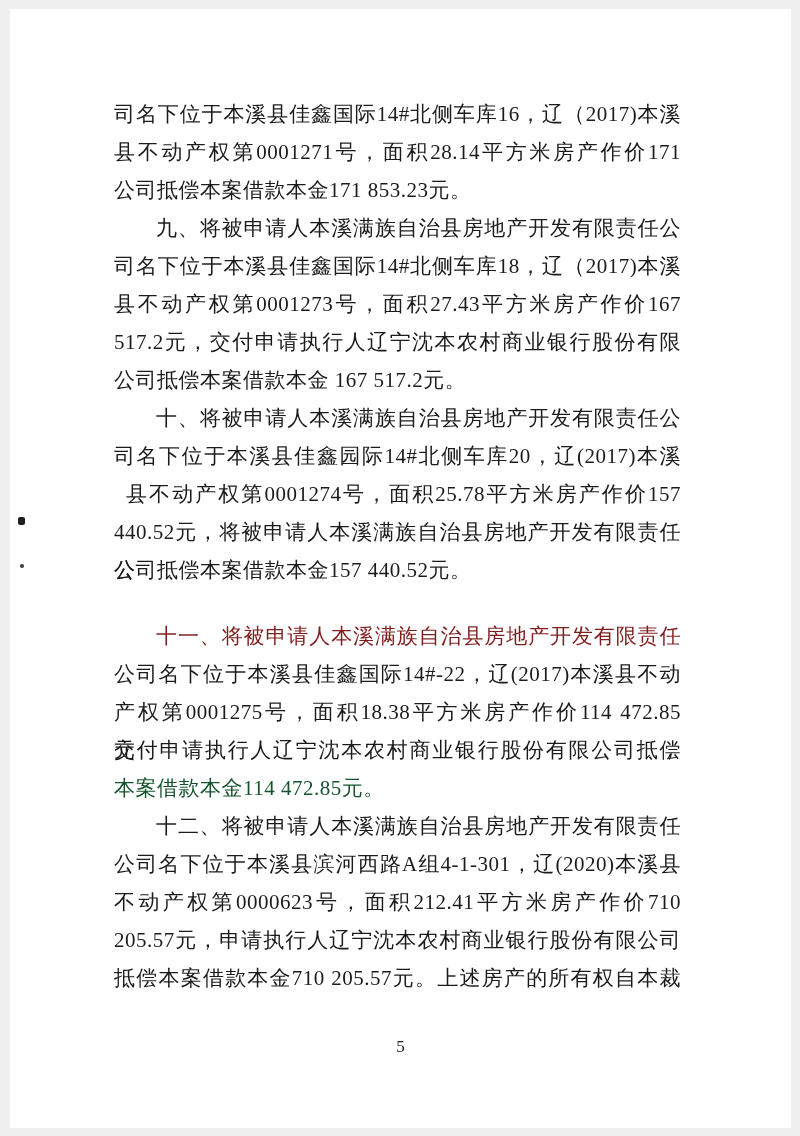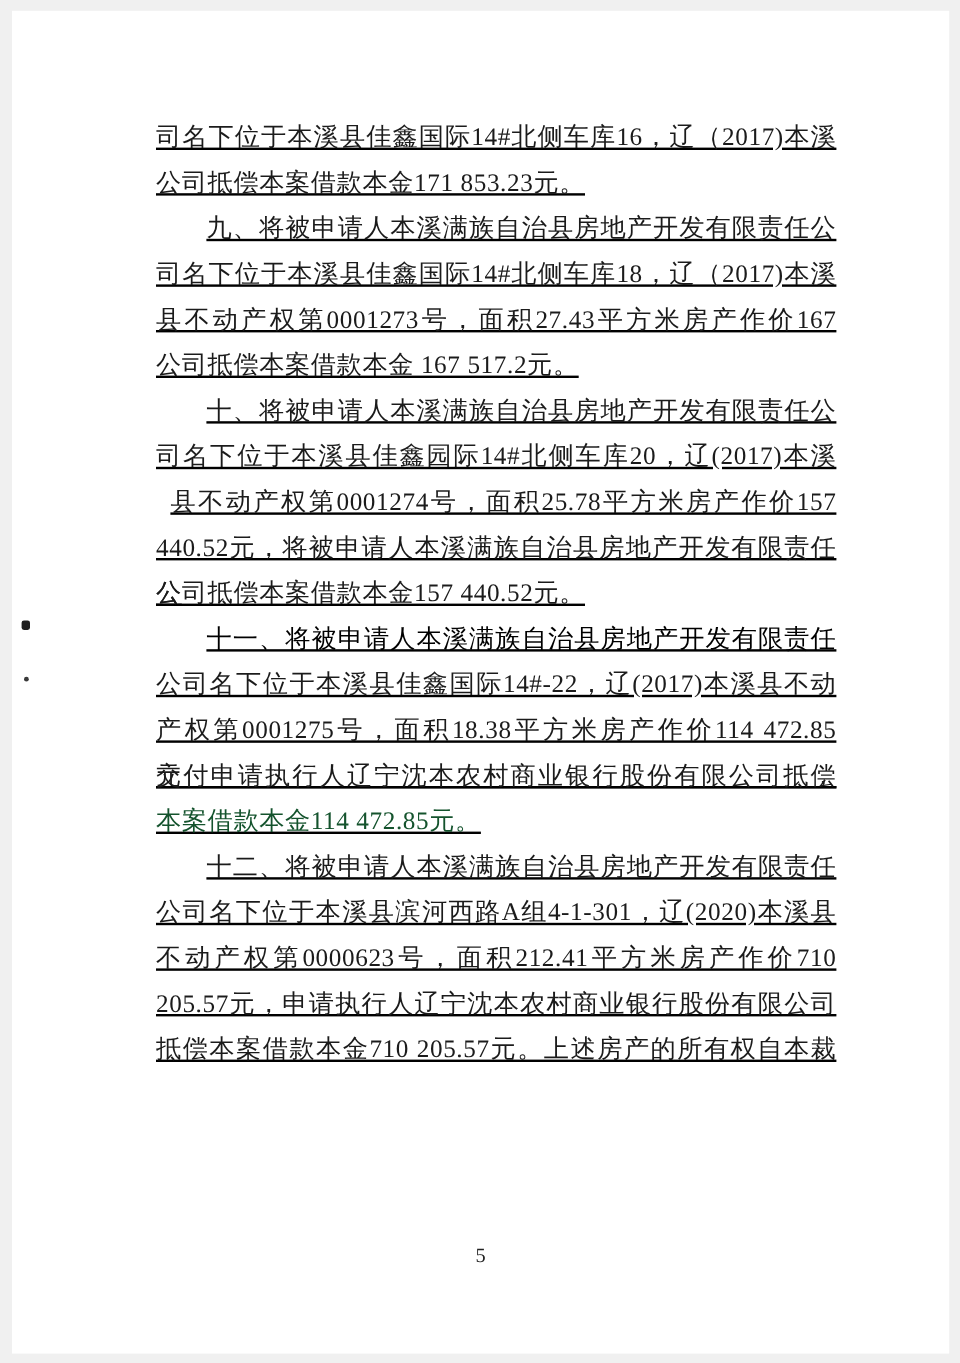--- a/index.html
+++ b/index.html
@@ -20,24 +20,23 @@
   .page {
     position: absolute;
     left: 10px;
     top: 9px;
     width: 781px;
     height: 1119px;
     background: #ffffff;
   }
   .text-block {
     position: absolute;
-    left: 120px;
+    left: 104px;
     top: 86px;
     width: 567px;
-    text-decoration: underline;
   }
   .paragraph {
     margin: 0;
     padding: 0;
   }
   .line {
     height: 38px;
     line-height: 38px;
     font-size: 21px;
     letter-spacing: 0.5px;
@@ -83,37 +82,39 @@
   }
 </style>
 </head>
 <body>
 
 <div class="scan-frame">
   <div class="page">
     <div class="text-block">
         <div class="paragraph">
           <div class="line justify" style="color: rgb(27, 27, 27);">司名下位于本溪县佳鑫国际14#北侧车库16，辽（2017)本溪</div>
+          <div class="line justify" style="color: rgb(27, 27, 27);">县不动产权第0001271号，面积28.14平方米房产作价171</div>
           <div class="line" style="color: rgb(27, 27, 27);">公司抵偿本案借款本金171 853.23元。</div>
         </div>
         <div class="paragraph">
           <div class="line justify indent" style="color: rgb(27, 27, 27);">九、将被申请人本溪满族自治县房地产开发有限责任公</div>
           <div class="line justify" style="color: rgb(27, 27, 27);">司名下位于本溪县佳鑫国际14#北侧车库18，辽（2017)本溪</div>
           <div class="line justify" style="color: rgb(27, 27, 27);">县不动产权第0001273号，面积27.43平方米房产作价167</div>
+          <div class="line justify" style="color: rgb(27, 27, 27);">517.2元，交付申请执行人辽宁沈本农村商业银行股份有限</div>
           <div class="line" style="color: rgb(27, 27, 27);">公司抵偿本案借款本金 167 517.2元。</div>
         </div>
         <div class="paragraph">
           <div class="line justify indent" style="color: rgb(27, 27, 27);">十、将被申请人本溪满族自治县房地产开发有限责任公</div>
           <div class="line justify" style="color: rgb(27, 27, 27);">司名下位于本溪县佳鑫园际14#北侧车库20，辽(2017)本溪</div>
           <div class="line justify" style="color: rgb(27, 27, 27); margin-left: 12px;">县不动产权第0001274号，面积25.78平方米房产作价157</div>
           <div class="line justify" style="color: rgb(27, 27, 27);">440.52元，将被申请人本溪满族自治县房地产开发有限责任公</div>
           <div class="line" style="color: rgb(27, 27, 27);">公司抵偿本案借款本金157 440.52元。</div>
         </div>
         <div class="paragraph">
-          <div class="line justify indent" style="color: #000000;">十一、将被申请人本溪满族自治县房地产开发有限责任</div>
+          <div class="line justify indent" style="color: #7f1d1d; margin-top: 28px;">十一、将被申请人本溪满族自治县房地产开发有限责任</div>
           <div class="line justify" style="color: rgb(27, 27, 27);">公司名下位于本溪县佳鑫国际14#-22，辽(2017)本溪县不动</div>
           <div class="line justify" style="color: rgb(27, 27, 27);">产权第0001275号，面积18.38平方米房产作价114 472.85元，</div>
           <div class="line justify" style="color: rgb(27, 27, 27);">交付申请执行人辽宁沈本农村商业银行股份有限公司抵偿</div>
           <div class="line" style="color: #14532d;">本案借款本金114 472.85元。</div>
         </div>
         <div class="paragraph">
           <div class="line justify indent" style="color: rgb(27, 27, 27);">十二、将被申请人本溪满族自治县房地产开发有限责任</div>
           <div class="line justify" style="color: rgb(27, 27, 27);">公司名下位于本溪县滨河西路A组4-1-301，辽(2020)本溪县</div>
           <div class="line justify" style="color: rgb(27, 27, 27);">不动产权第0000623号，面积212.41平方米房产作价710</div>
           <div class="line justify" style="color: rgb(27, 27, 27);">205.57元，申请执行人辽宁沈本农村商业银行股份有限公司</div>

